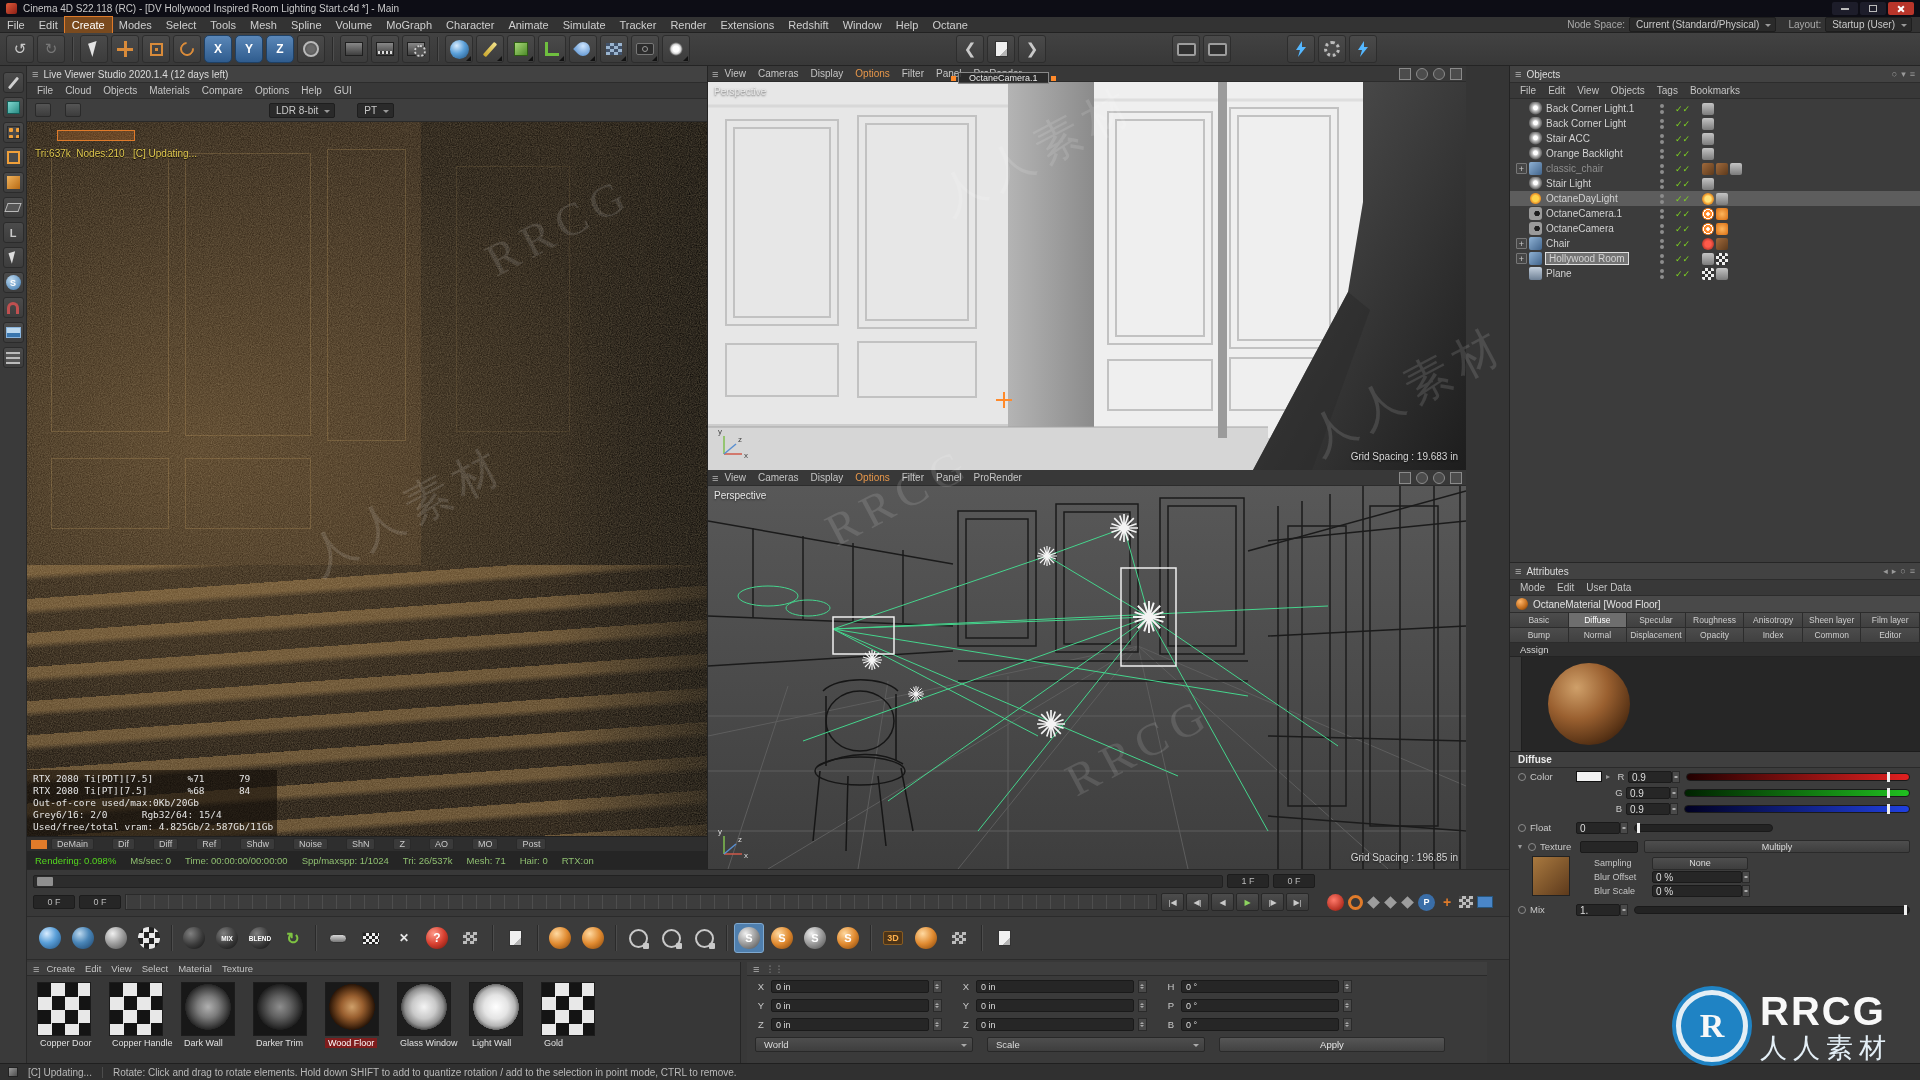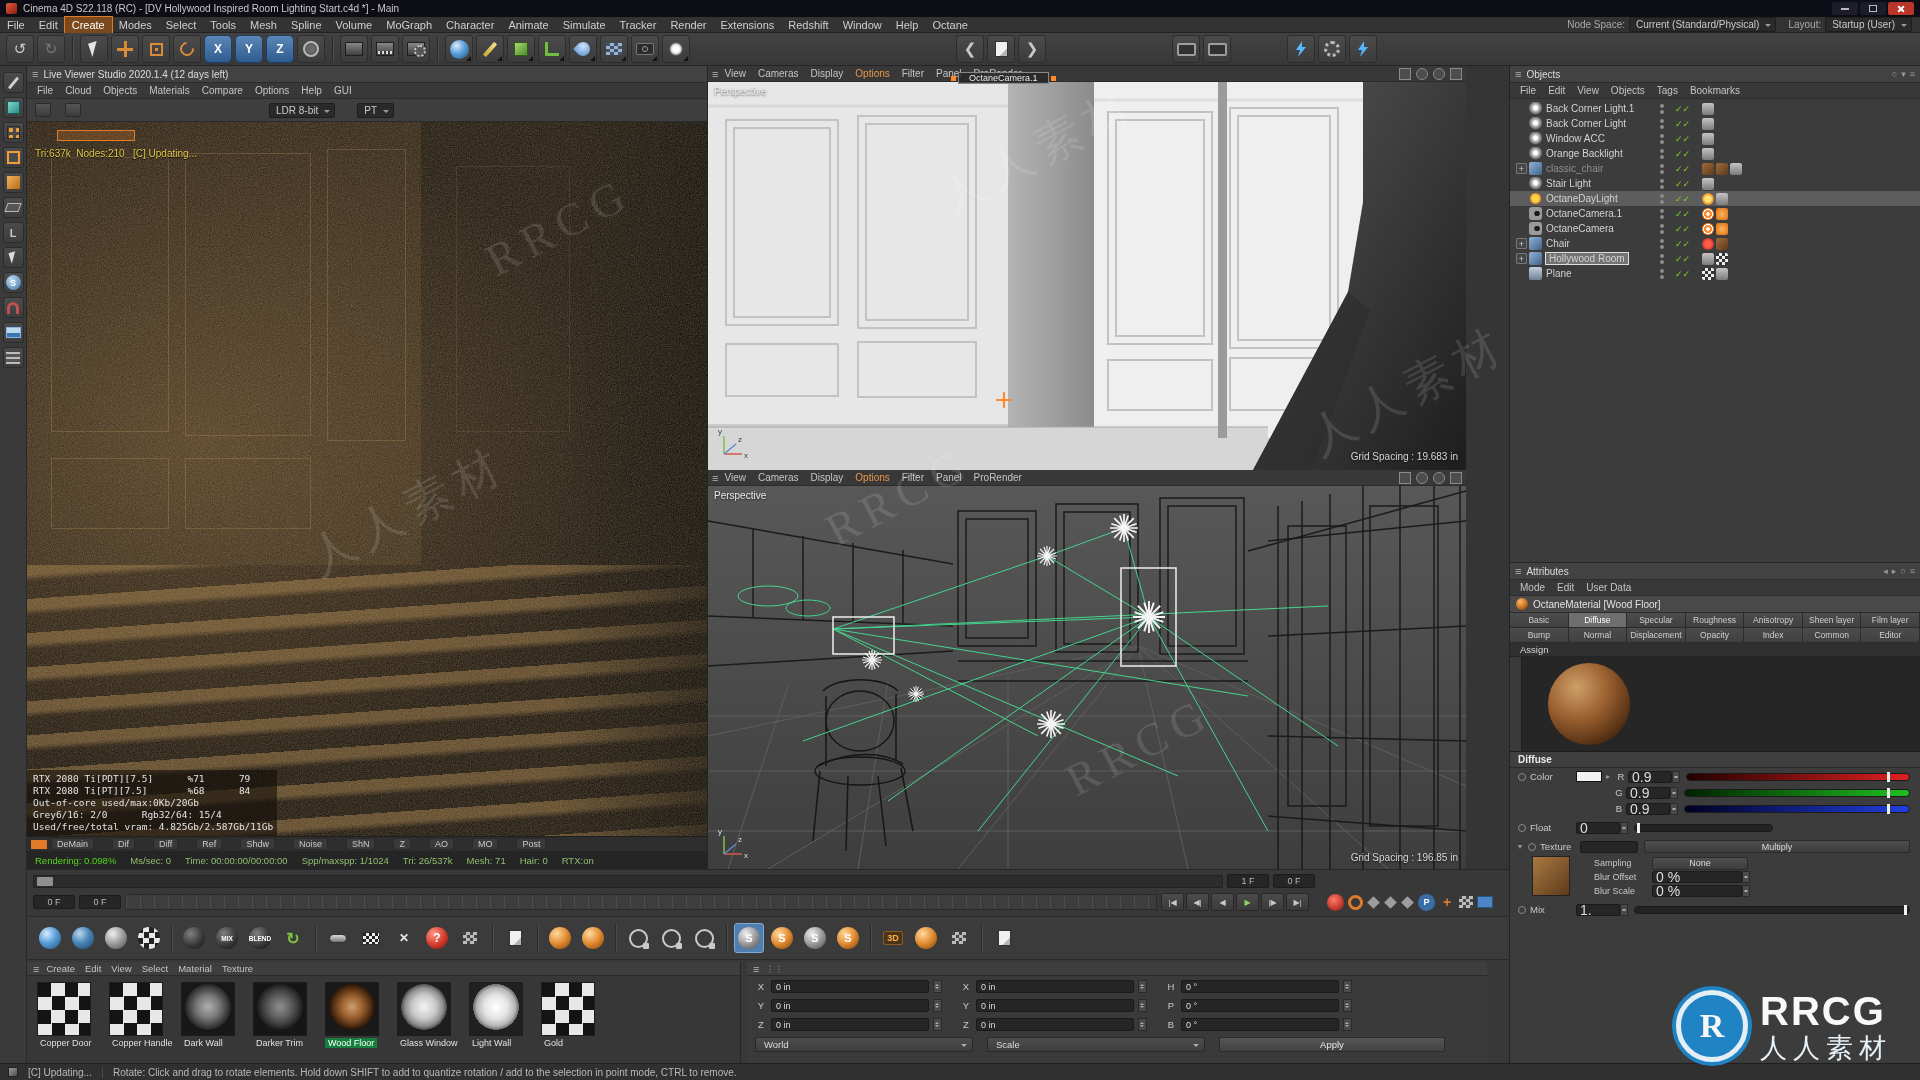--- a/index.html
+++ b/index.html
@@ -157,21 +157,21 @@
 .preview{height:95px;background:#262626;border-bottom:1px solid #1c1c1c;display:flex;align-items:center}
 .pv-strip{width:12px;height:100%;background:#3a3a3a;border-right:1px solid #1f1f1f}
 .pv-sphere{width:82px;height:82px;margin-left:26px;border-radius:50%;background:radial-gradient(circle at 35% 30%,#cfa06a,#9a6030 40%,#5a3416 72%,#23120a 95%)}
 .sechead{height:16px;background:#3f3f3f;border-bottom:1px solid #2a2a2a;font-size:10px;font-weight:bold;color:#ececec;padding:0 8px;display:flex;align-items:center}
 .arow{height:15px;display:flex;align-items:center;font-size:9.5px;color:#c9c9c9;padding-left:8px;margin-top:1px}
 .dotc{width:8px;height:8px;border-radius:50%;border:1px solid #8a8a8a;margin-right:4px;flex:none}
 .albl{width:46px;flex:none}
 .cswatch{width:26px;height:11px;background:#f2f2f2;border:1px solid #111;margin-right:4px}
 .carrow{color:#999;font-size:8px;margin-right:6px}
 .chan{width:10px;text-align:center;margin-right:2px}
-.afield{width:44px;height:12px;background:#262626;border:1px solid #1a1a1a;border-radius:2px;font-size:14px;color:#ddd;padding:0 3px;line-height:11px}
+.afield{width:44px;height:12px;background:#262626;border:1px solid #1a1a1a;border-radius:2px;font-size:10px;color:#ddd;padding:0 3px;line-height:11px}
 .stepper{width:8px;height:12px;background:#4a4a4a;border:1px solid #2a2a2a;position:relative;margin-right:6px}
 .stepper::before{content:"";position:absolute;left:1px;top:2px;border:2.5px solid transparent;border-bottom-color:#aaa}
 .stepper::after{content:"";position:absolute;left:1px;bottom:2px;border:2.5px solid transparent;border-top-color:#aaa}
 .slider{position:relative;height:8px;flex:1;margin-right:10px;border-radius:4px;border:1px solid #1a1a1a}
 .slider.red{background:linear-gradient(90deg,#200,#e02020)}
 .slider.green{background:linear-gradient(90deg,#020,#20c020)}
 .slider.blue{background:linear-gradient(90deg,#002,#2040e0)}
 .slider.gray{background:#232323}
 .shandle{position:absolute;top:-2px;width:3px;height:10px;background:#f0f0f0}
 .wdd{height:13px;background:linear-gradient(#4e4e4e,#3e3e3e);border:1px solid #2a2a2a;border-radius:2px;font-size:9px;color:#ddd;display:flex;align-items:center;justify-content:center;padding:0 6px}
@@ -226,21 +226,21 @@
 .mats{display:flex;gap:16px;padding:6px 10px 0 10px}
 .mitem{width:56px;display:flex;flex-direction:column;align-items:flex-start}
 .thumb{width:54px;height:54px;border:1px solid #1c1c1c}
 .thumb.checker{background:repeating-conic-gradient(#e8e8e8 0 25%,#141414 0 50%) 0 0/27px 27px}
 .thumb.stone{background:radial-gradient(circle closest-side at 50% 46%,#b0b0b0,#7c7c7c 45%,#4a4a4a 75%,#262626 95%,transparent 96%),#181818}
 .thumb.stone2{background:radial-gradient(circle closest-side at 50% 46%,#8e8e8e,#616161 45%,#3a3a3a 75%,#1e1e1e 95%,transparent 96%),#161616}
 .thumb.wood{background:radial-gradient(circle closest-side at 50% 46%,#cfa06a,#9a6030 45%,#5a3416 75%,#2a1608 95%,transparent 96%),#191919}
 .thumb.glass{background:radial-gradient(circle closest-side at 50% 46%,#f4f4f4,#c9c9c9 50%,#8e8e8e 80%,#4e4e4e 95%,transparent 96%),#1e1e1e}
 .thumb.lightwall{background:radial-gradient(circle closest-side at 50% 46%,#ffffff,#e4e4e4 50%,#b5b5b5 80%,#6e6e6e 95%,transparent 96%),#202020}
 .mlabel{font-size:9px;color:#e0e0e0;margin-top:2px;padding:0 3px;white-space:nowrap}
-.mitem.sel .mlabel{background:#15803d;color:#fff}
+.mitem.sel .mlabel{background:#7f1d1d;color:#fff}
 
 .coords{position:absolute;left:720px;top:92px;width:740px;height:102px;background:#3a3a3a}
 .co-head{height:14px;background:#3e3e3e;border-bottom:1px solid #2a2a2a;display:flex;align-items:center;gap:6px;padding:0 6px;color:#9a9a9a;font-size:9px}
 .crow{display:flex;align-items:center;height:17px;margin-top:2px;padding:0 8px;font-size:9.5px;color:#c9c9c9;gap:4px}
 .clbl{width:12px;text-align:center}
 .cfield{width:158px;height:13px;background:#262626;border:1px solid #1a1a1a;border-radius:2px;color:#ddd;font-size:9px;padding:0 4px;line-height:12px}
 .cstep{width:9px;height:13px;background:#4a4a4a;border:1px solid #2a2a2a;position:relative;margin-right:14px}
 .cstep::before{content:"";position:absolute;left:1px;top:1px;border:2.5px solid transparent;border-bottom-color:#aaa}
 .cstep::after{content:"";position:absolute;left:1px;bottom:1px;border:2.5px solid transparent;border-top-color:#aaa}
 .co-bottom{display:flex;gap:14px;padding:4px 8px 0 8px}
@@ -717,21 +717,21 @@
           <span class="ochk">✓✓</span>
           <span class="otags">
             <span class="tag g"></span>
 
           </span>
         </div>
 
         <div class="orow">
           <span class="oexp"></span>
           <span class="oicon light"></span>
-          <span class="oname">Window ACC</span>
+          <span class="oname">Stair ACC</span>
           <span class="odots">
               <i></i>
               <i></i>
             </span>
           <span class="ochk">✓✓</span>
           <span class="otags">
             <span class="tag g"></span>
 
           </span>
         </div>

